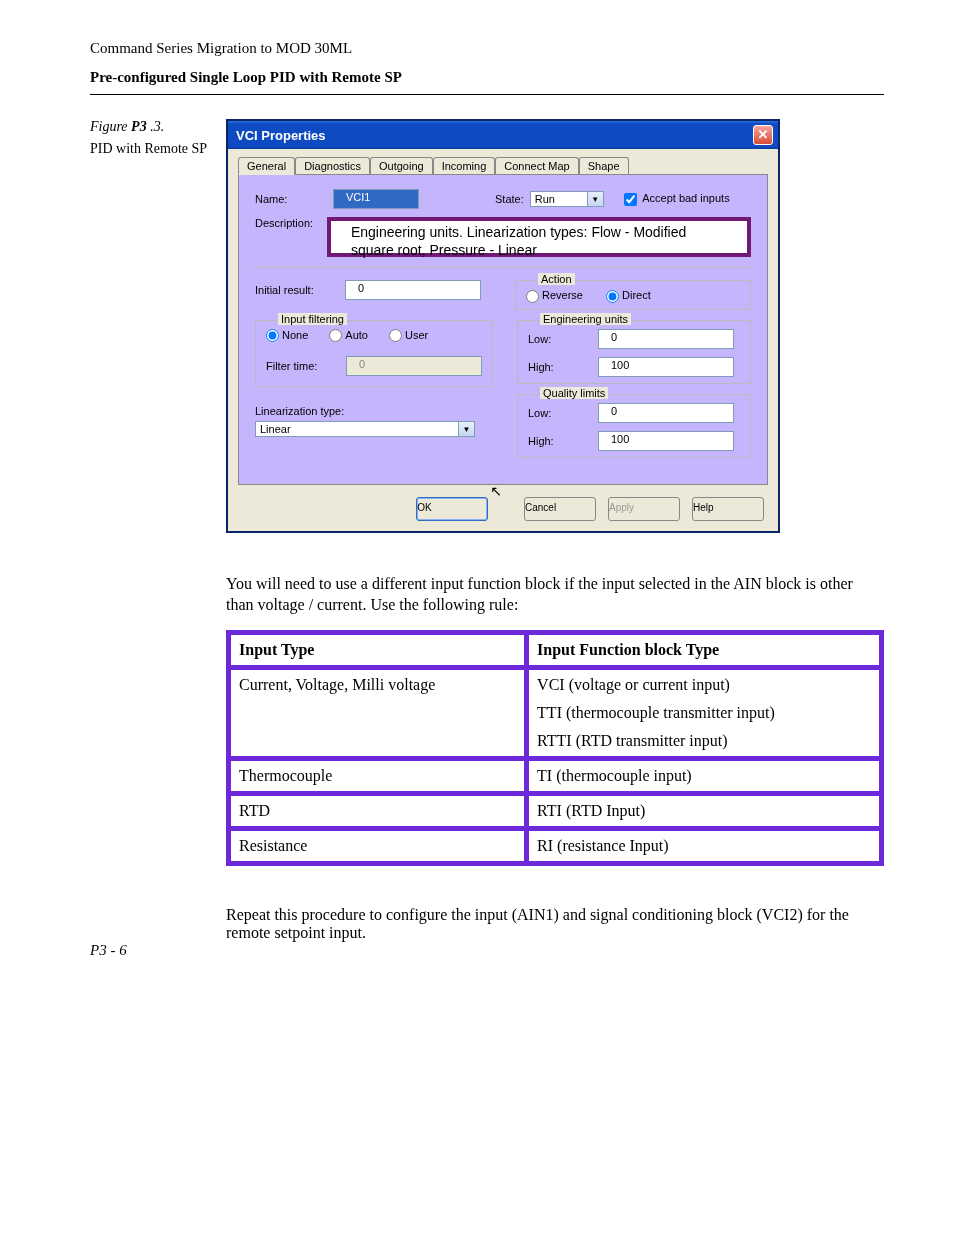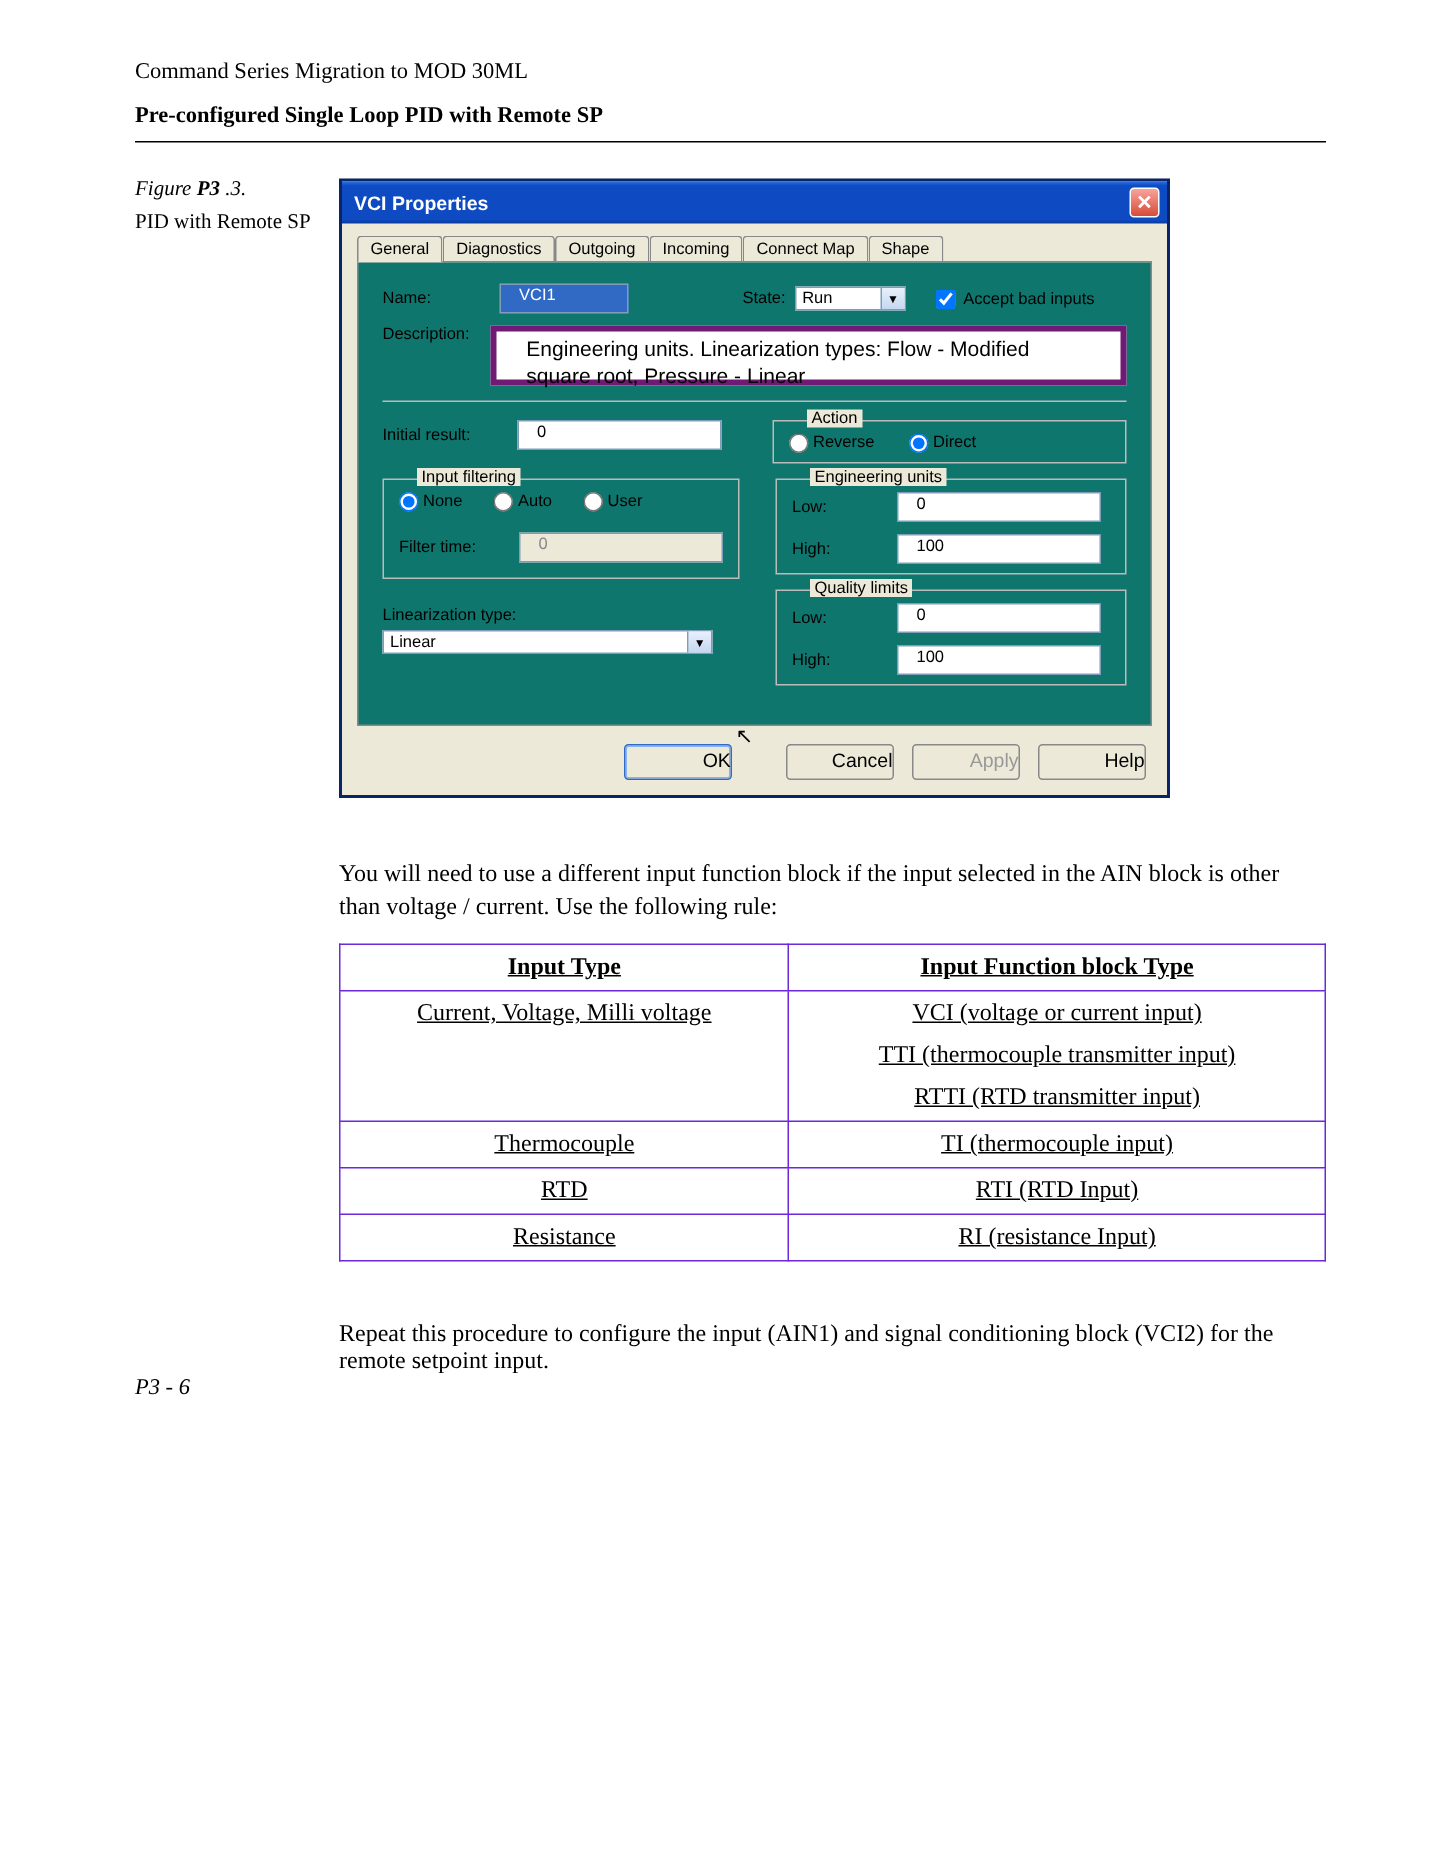--- a/index.html
+++ b/index.html
@@ -101,21 +101,21 @@
   .tab.active {
     background: #ECE9D8;
     border-bottom: 1px solid #ECE9D8;
     margin-bottom: -1px;
     z-index: 2;
   }
   .tab-page {
     border: 1px solid #888;
     border-top: none;
     padding: 14px 16px 16px 16px;
-    background: #0f766e;
+    background: #c4b5fd;
   }
   .row { display: flex; align-items: center; margin-bottom: 8px; }
   .lbl { width: 78px; }
   .win-input {
     font-family: "MS Sans Serif", Tahoma, sans-serif;
     font-size: 11px;
     background: #fff;
     border: 1px solid #7F9DB9;
     padding: 1px 12px;
     height: 16px;
@@ -184,52 +184,51 @@
   }
   .btn-row {
     margin-top: 12px;
     display: flex;
     justify-content: flex-end;
     gap: 12px;
     padding-right: 4px;
   }
   .win-btn {
     font-family: Tahoma, sans-serif;
-    font-size: 13px;
+    font-size: 10px;
     width: 70px;
     height: 22px;
     background: #ECE9D8;
     border: 1px solid #888;
     border-radius: 3px;
-    text-align: right;
+    text-align: left;
     line-height: 20px;
   }
   .win-btn.default { border: 1px solid #316AC5; box-shadow: 0 0 0 1px #8BB3F2 inset; }
   .win-btn.disabled { color: #999; }
   .cursor-arrow {
     position: relative;
     left: -10px;
     top: -6px;
     font-size: 14px;
     line-height: 0;
   }
   
   .body-text { margin: 40px 0 14px 0; line-height: 1.35; }
   .doc-table {
     border-collapse: collapse;
     width: 100%;
     margin-bottom: 40px;
   }
   .doc-table th, .doc-table td {
-    border: 1px solid #6d28d9;
+    border: 5px solid #6d28d9;
     padding: 6px 8px;
-    text-align: center;
+    text-align: left;
     vertical-align: top;
     font-size: 16px;
-    text-decoration: underline;
   }
   .doc-table th { font-weight: bold; }
   .multi-line div { margin-bottom: 10px; }
   .multi-line div:last-child { margin-bottom: 0; }
   .page-num {
     font-style: italic;
     font-size: 15px;
   }
 </style>
 </head>

